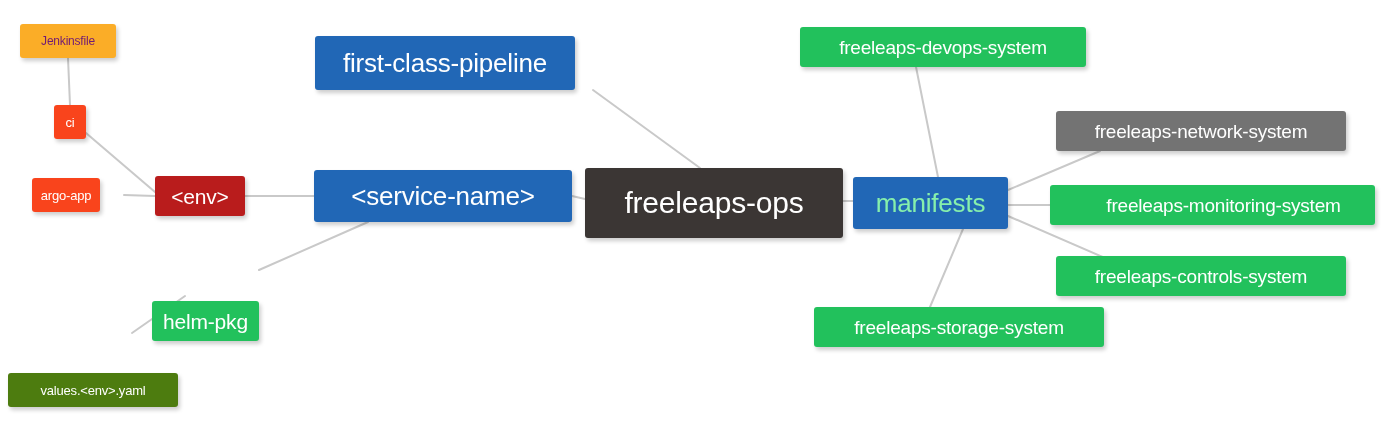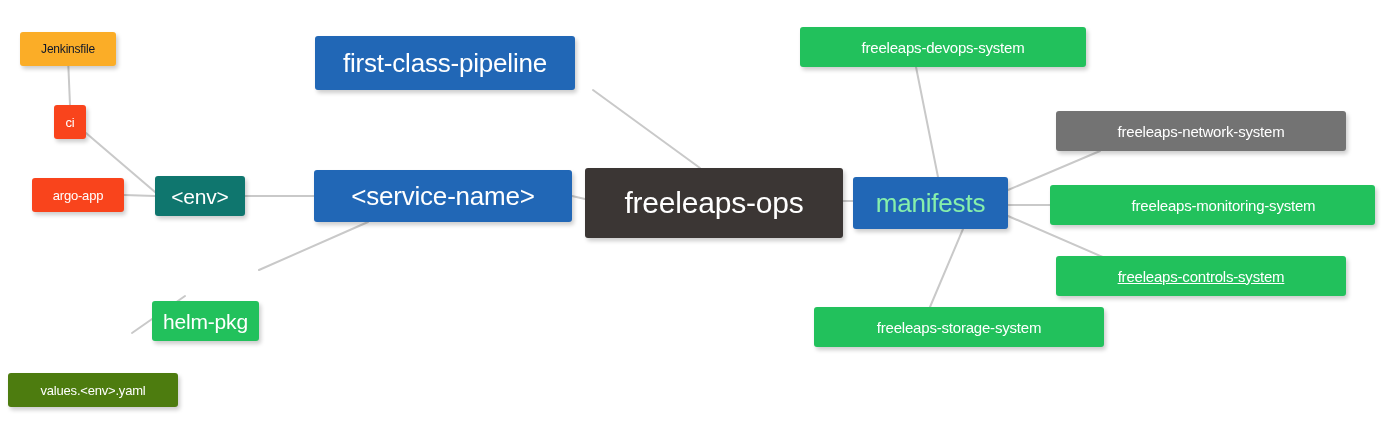--- a/index.html
+++ b/index.html
@@ -41,21 +41,21 @@
     padding: 0 10px;
     letter-spacing: -0.2px;
   }
   .node span {
     display: block;
   }
   
   .sz-root   { font-size: 30px; text-align: center; }
   .sz-l1     { font-size: 26px; }
   .sz-l2     { font-size: 21px; }
-  .sz-l3     { font-size: 15px; }
+  .sz-l3     { font-size: 19px; }
   .sz-l4     { font-size: 13px; }
   .sz-tiny   { font-size: 12px; }
 </style>
 </head>
 <body>
 
 <div id="canvas">
   <svg id="edges" width="1390" height="421" viewBox="0 0 1390 421">
       <line x1="68" y1="58" x2="70" y2="105" stroke="#c9c9c9" stroke-width="2" stroke-linecap="round"></line>
       <line x1="86" y1="133" x2="155" y2="192" stroke="#c9c9c9" stroke-width="2" stroke-linecap="round"></line>
@@ -66,30 +66,30 @@
       <line x1="572" y1="196" x2="585" y2="199" stroke="#c9c9c9" stroke-width="2" stroke-linecap="round"></line>
       <line x1="593" y1="90" x2="700" y2="168" stroke="#c9c9c9" stroke-width="2" stroke-linecap="round"></line>
       <line x1="843" y1="201" x2="853" y2="201" stroke="#c9c9c9" stroke-width="2" stroke-linecap="round"></line>
       <line x1="938" y1="177" x2="916" y2="67" stroke="#c9c9c9" stroke-width="2" stroke-linecap="round"></line>
       <line x1="1008" y1="190" x2="1100" y2="151" stroke="#c9c9c9" stroke-width="2" stroke-linecap="round"></line>
       <line x1="1008" y1="205" x2="1050" y2="205" stroke="#c9c9c9" stroke-width="2" stroke-linecap="round"></line>
       <line x1="1008" y1="216" x2="1105" y2="258" stroke="#c9c9c9" stroke-width="2" stroke-linecap="round"></line>
       <line x1="963" y1="229" x2="930" y2="307" stroke="#c9c9c9" stroke-width="2" stroke-linecap="round"></line>
     </svg>
   <div id="node-layer">
-      <div class="node sz-tiny" style="left: 20px; top: 24px; width: 96px; height: 34px; background: rgb(251, 173, 39); color: #0f172a; margin-top: 8px;">
+      <div class="node sz-tiny" style="left: 20px; top: 24px; width: 96px; height: 34px; background: rgb(251, 173, 39); color: #701a75;">
         <span>Jenkinsfile</span>
       </div>
       <div class="node sz-l4" style="left: 54px; top: 105px; width: 32px; height: 34px; background: rgb(249, 68, 28); color: rgb(255, 255, 255);">
         <span>ci</span>
       </div>
-      <div class="node sz-l4" style="left: 32px; top: 178px; width: 92px; height: 34px; background: rgb(249, 68, 28); color: rgb(255, 255, 255);">
+      <div class="node sz-l4" style="left: 32px; top: 178px; width: 68px; height: 34px; background: rgb(249, 68, 28); color: rgb(255, 255, 255);">
         <span>argo-app</span>
       </div>
-      <div class="node sz-l2" style="left: 155px; top: 176px; width: 90px; height: 40px; background: #0f766e; color: rgb(255, 255, 255);">
+      <div class="node sz-l2" style="left: 155px; top: 176px; width: 90px; height: 40px; background: #b91c1c; color: rgb(255, 255, 255);">
         <span>&lt;env&gt;</span>
       </div>
       <div class="node sz-l1" style="left: 314px; top: 170px; width: 258px; height: 52px; background: rgb(33, 103, 182); color: rgb(255, 255, 255);">
         <span>&lt;service-name&gt;</span>
       </div>
       <div class="node sz-l1" style="left: 315px; top: 36px; width: 260px; height: 54px; background: rgb(33, 103, 182); color: rgb(255, 255, 255);">
         <span>first-class-pipeline</span>
       </div>
       <div class="node sz-l2" style="left: 152px; top: 256px; width: 107px; height: 40px; background: rgb(34, 193, 92); color: rgb(255, 255, 255); margin-top: 45px;">
         <span>helm-pkg</span>
@@ -105,20 +105,20 @@
       </div>
       <div class="node sz-l3" style="left: 800px; top: 27px; width: 286px; height: 40px; background: rgb(34, 193, 92); color: rgb(255, 255, 255);">
         <span>freeleaps-devops-system</span>
       </div>
       <div class="node sz-l3" style="left: 1056px; top: 111px; width: 290px; height: 40px; background: #737373; color: rgb(255, 255, 255);">
         <span>freeleaps-network-system</span>
       </div>
       <div class="node sz-l3" style="left: 1050px; top: 185px; width: 325px; height: 40px; background: rgb(34, 193, 92); color: rgb(255, 255, 255); padding-left: 32px;">
         <span>freeleaps-monitoring-system</span>
       </div>
-      <div class="node sz-l3" style="left: 1056px; top: 256px; width: 290px; height: 40px; background: rgb(34, 193, 92); color: rgb(255, 255, 255); text-decoration: underline;">
+      <div class="node sz-l3" style="left: 1056px; top: 256px; width: 290px; height: 40px; background: rgb(34, 193, 92); color: rgb(255, 255, 255);">
         <span>freeleaps-controls-system</span>
       </div>
       <div class="node sz-l3" style="left: 814px; top: 307px; width: 290px; height: 40px; background: rgb(34, 193, 92); color: rgb(255, 255, 255);">
         <span>freeleaps-storage-system</span>
       </div>
     </div>
 </div>
 
 </body></html>

